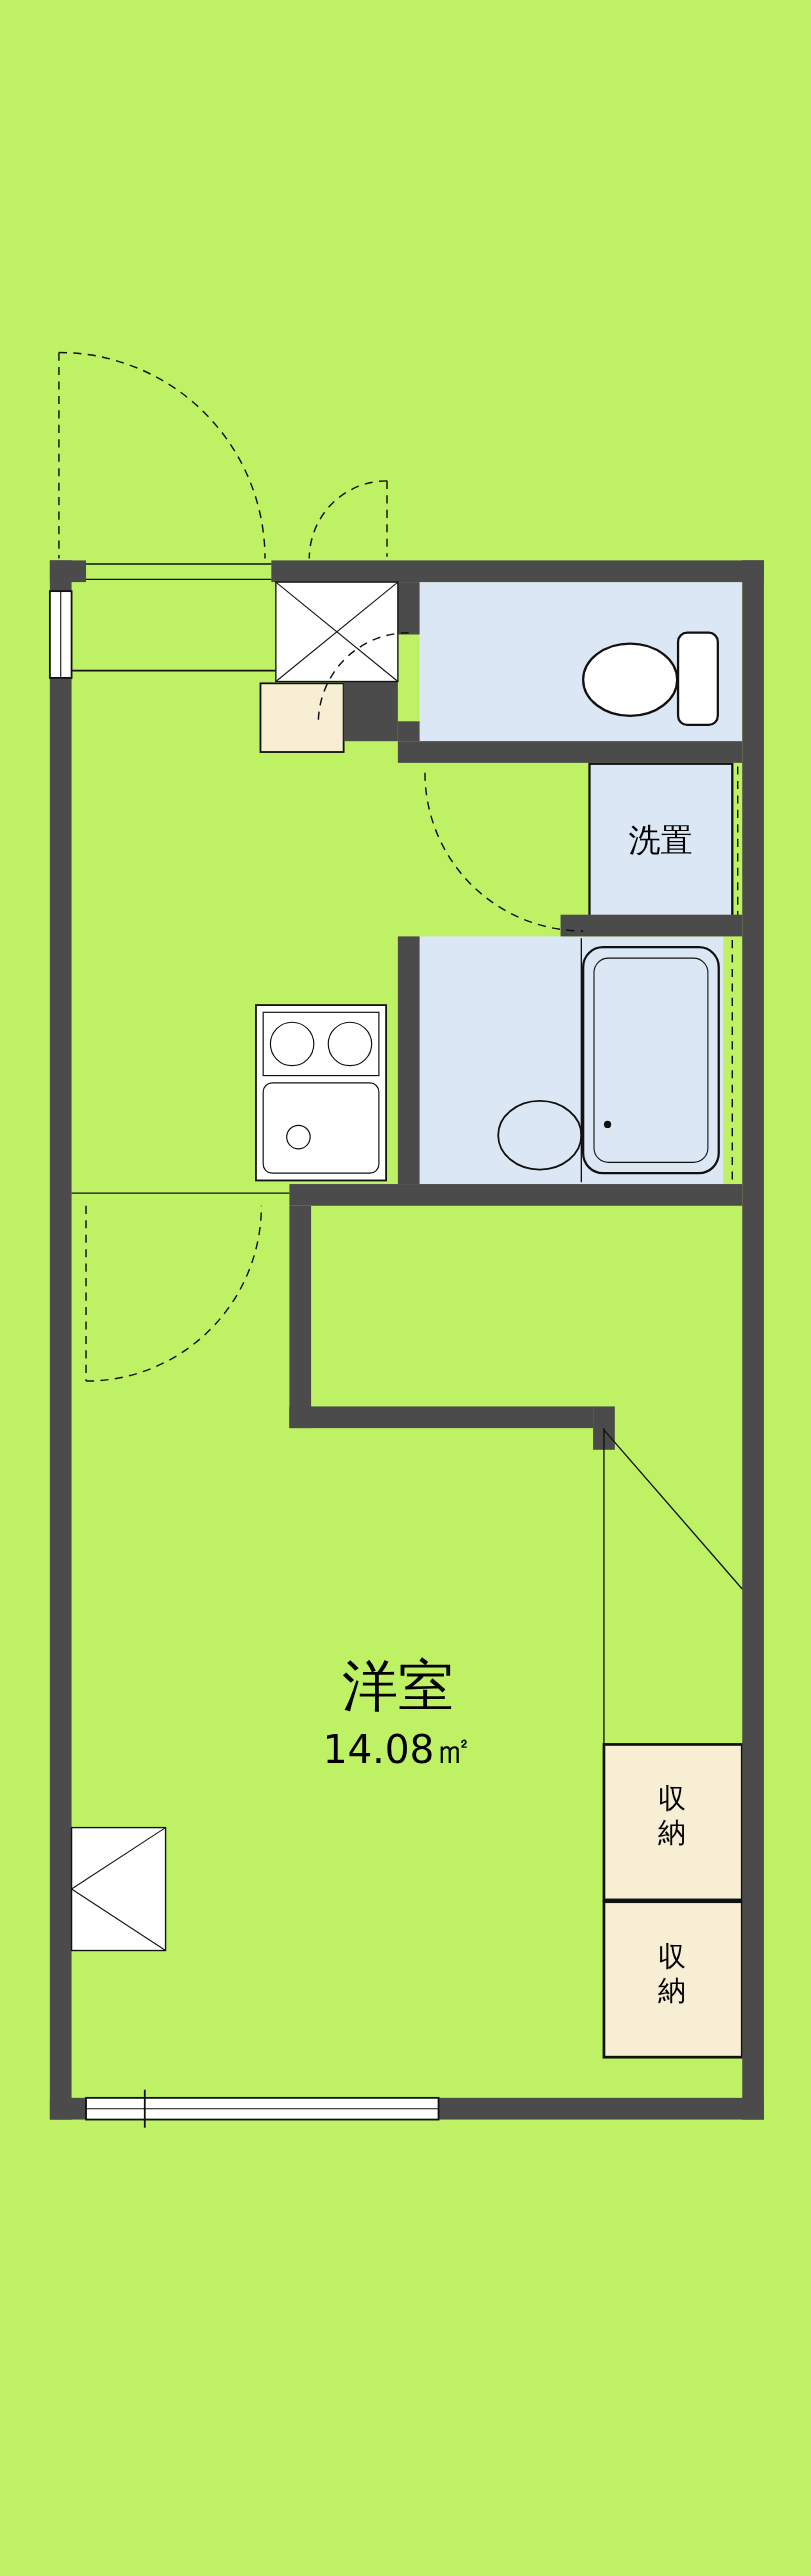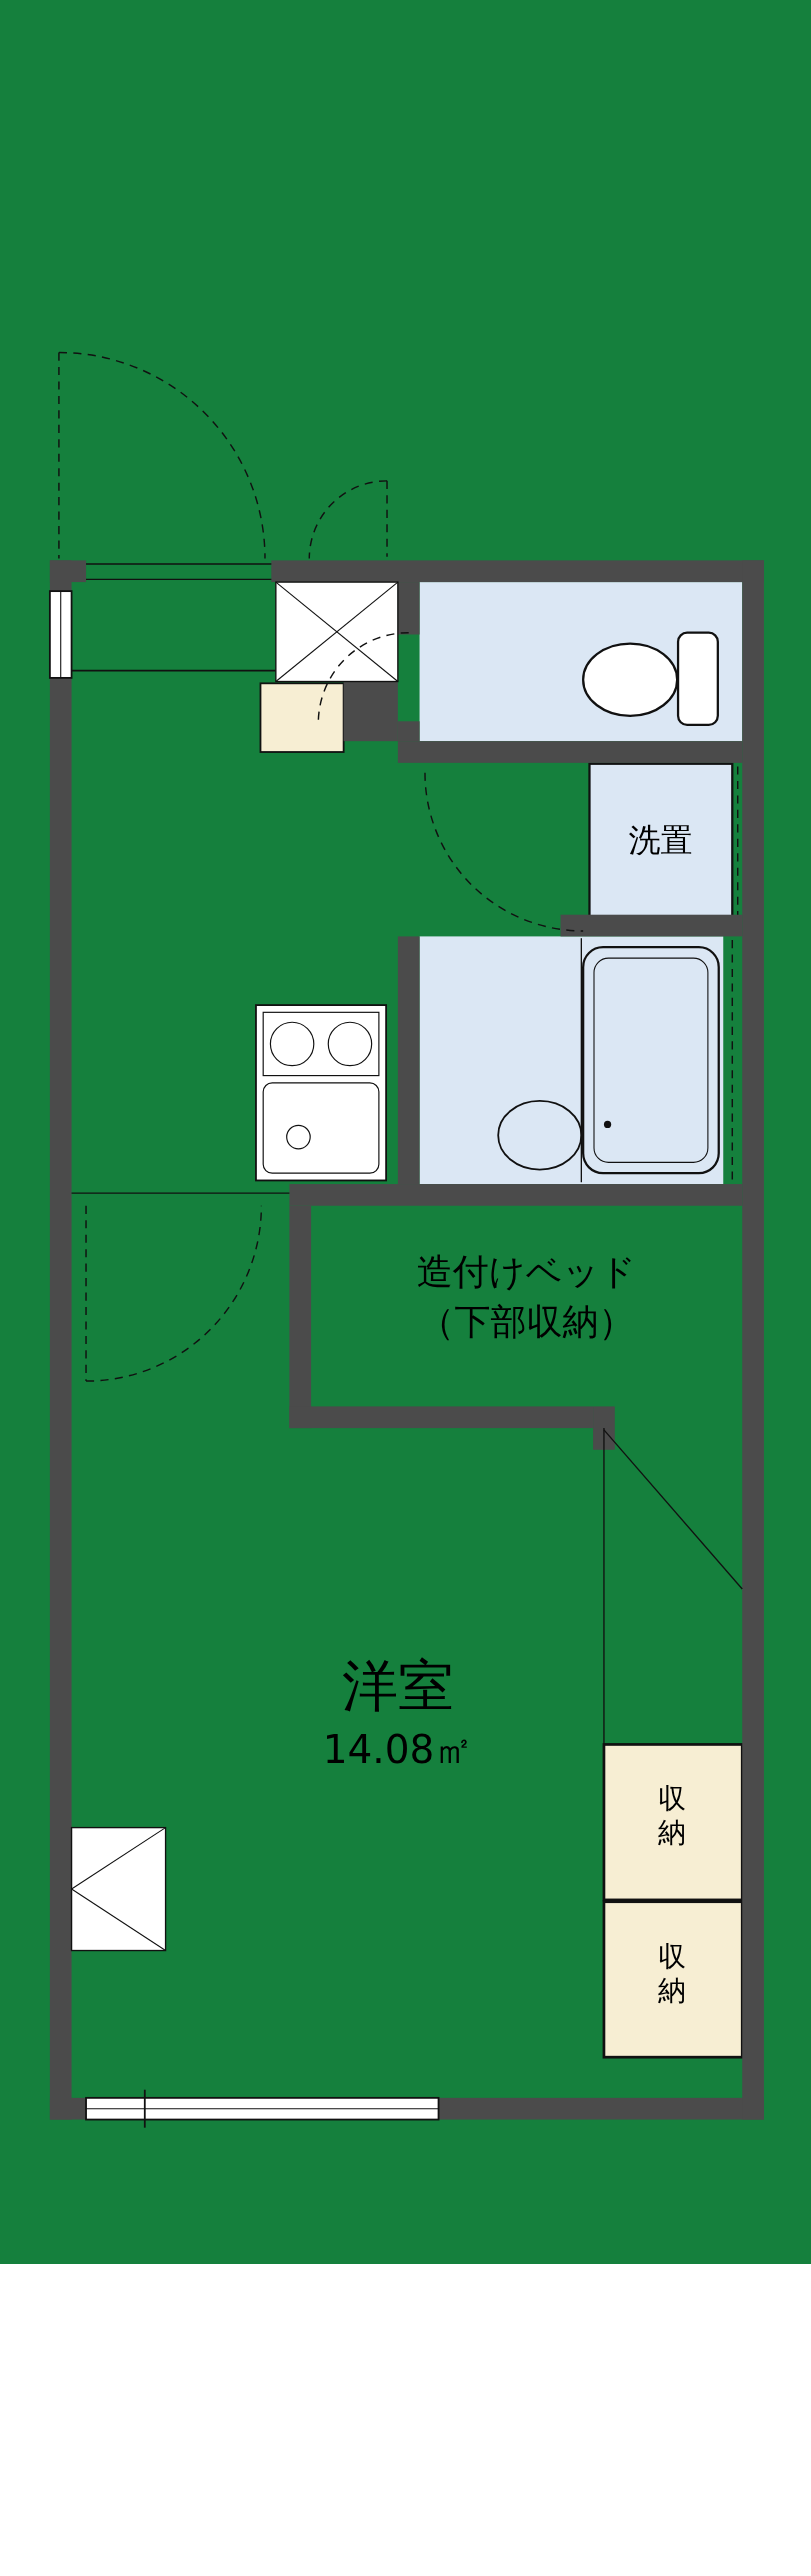--- a/index.html
+++ b/index.html
@@ -1,22 +1,22 @@
 <!DOCTYPE html>
 <html style="font-size:14.5px"><head>
 <meta charset="utf-8">
 <title>Floor Plan</title>
 <style>
   * { margin:0; padding:0; box-sizing:border-box; }
   html, body { background:#ffffff; }
   #stage {
     position:relative;
     width:812px;
-    height:2264px;
-    background:#15803d;
+    height:2576px;
+    background:#bef264;
     overflow:hidden;
     font-family:"DejaVu Sans","Liberation Sans",sans-serif;
   }
   #plan-svg { position:absolute; left:0; top:0; display:block; }
   .lbl {
     position:absolute;
     color:#000;
     text-align:center;
     white-space:nowrap;
     font-family:"DejaVu Sans","Liberation Sans",sans-serif;
@@ -127,24 +127,20 @@
       <path d="M 470 855 A 175 175 0 0 0 645 1030"></path>
       <line x1="816" y1="848" x2="816" y2="1012"></line>
       <line x1="810" y1="1040" x2="810" y2="1306"></line>
       <line x1="95" y1="1334" x2="95" y2="1528"></line>
       <path d="M 95 1528 A 194 194 0 0 0 289 1334"></path>
     </g>
   </svg>
 
   <div class="lbl lbl-laundry">洗置</div>
 
-  <div class="lbl lbl-bed">
-    <div>造付けベッド</div>
-    <div>（下部収納）</div>
-  </div>
 
   <div class="lbl lbl-room-name">洋室</div>
   <div class="lbl lbl-room-sqm">14.08㎡</div>
 
   <div class="lbl lbl-storage lbl-storage-top">収納</div>
   <div class="lbl lbl-storage lbl-storage-bottom">収納</div>
 
 </div>
 
 

